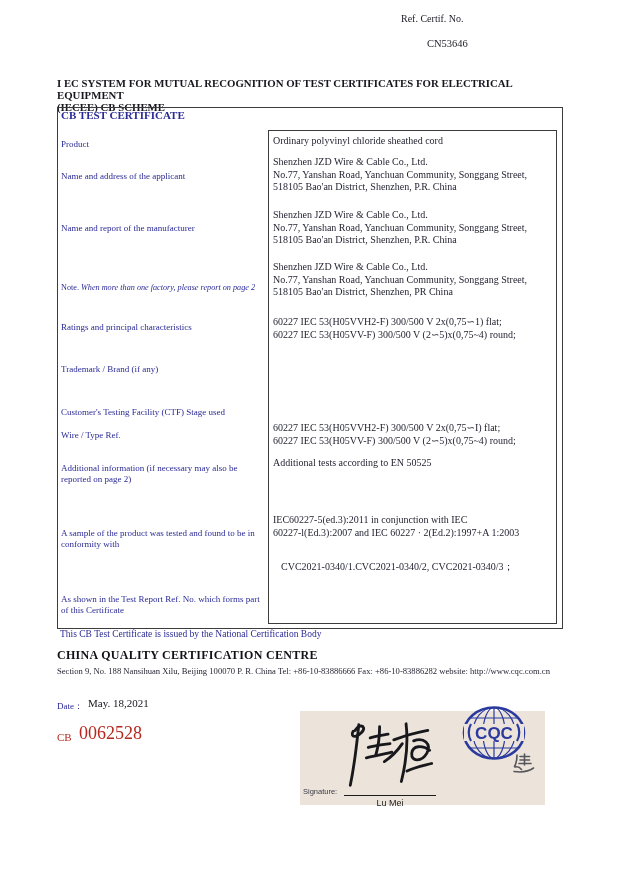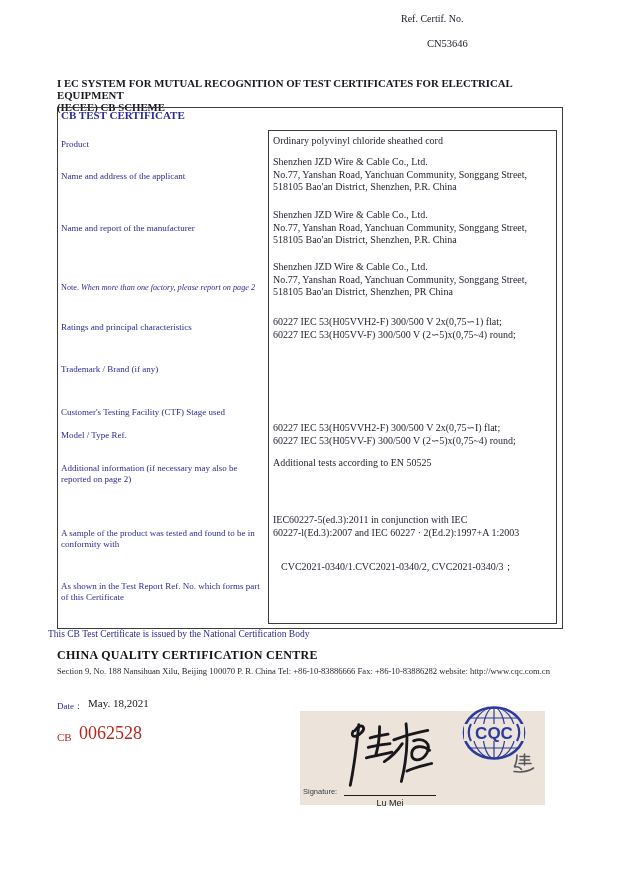--- a/index.html
+++ b/index.html
@@ -14,21 +14,21 @@
           color:#16161f;white-space:pre-line;}
   
   .outer-box{left:57px;top:107px;width:504px;height:520px;border:1px solid #3c3c3c;}
   .inner-box{left:268px;top:130px;width:287px;height:492px;border:1px solid #3c3c3c;}
   .cb-title{left:61px;top:109px;font-size:11px;font-weight:bold;color:#2a2a96;}
   .lbl{left:61px;width:206px;font-size:9px;line-height:11px;color:#2a2a96;}
   .note{font-size:8.2px;color:#2a2a96;}
   .note i{font-style:italic;}
   .val{left:273px;width:276px;font-size:10px;line-height:12.5px;color:#1f1f2e;white-space:pre-line;}
   
-  .issued{left:48px;top:629px;font-size:9.5px;color:#2a2a96;}
+  .issued{left:60px;top:629px;font-size:9.5px;color:#2a2a96;}
   .org-name{left:57px;top:648px;font-size:12px;font-weight:bold;letter-spacing:0.3px;color:#111118;}
   .org-addr{left:57px;top:666px;width:510px;font-size:8.6px;color:#1f1f2e;}
   .date-label{left:57px;top:700px;font-size:9px;color:#2a2a96;}
   .date-value{left:88px;top:697px;font-size:11px;color:#15151f;}
   .cb-small{left:57px;top:731px;font-size:11px;color:#b5281e;}
   .cb-num{left:79px;top:723px;font-size:18px;color:#b5281e;}
   
   .sig-box{left:300px;top:711px;width:245px;height:94px;background:#ece4da;}
   .sig-svg{left:338px;top:716px;width:104px;height:78px;}
   .sig-label{left:303px;top:787px;font-size:7.5px;color:#3a3a46;font-family:"Liberation Sans",sans-serif;}
@@ -56,24 +56,24 @@
 
   <div class="abs lbl" style="top:139px;">Product</div>
   <div class="abs lbl" style="top:171px;">Name and address of the applicant</div>
   <div class="abs lbl" style="top:223px;">Name and report of the manufacturer</div>
   <div class="abs note" style="left:61px;top:283px;width:210px;">
     <span>Note. </span><i>When more than one factory, please report on page 2</i>
   </div>
   <div class="abs lbl" style="top:322px;">Ratings and principal characteristics</div>
   <div class="abs lbl" style="top:364px;">Trademark / Brand (if any)</div>
   <div class="abs lbl" style="top:407px;">Customer's Testing Facility (CTF) Stage used</div>
-  <div class="abs lbl" style="top:430px;">Model / Type Ref.</div>
+  <div class="abs lbl" style="top:430px;">Wire / Type Ref.</div>
   <div class="abs lbl" style="top:463px;">Additional information (if necessary may also be reported on page 2)</div>
   <div class="abs lbl" style="top:528px;">A sample of the product was tested and found to be in conformity with</div>
-  <div class="abs lbl" style="top:581px;">As shown in the Test Report Ref. No. which forms part of this Certificate</div>
+  <div class="abs lbl" style="top:594px;">As shown in the Test Report Ref. No. which forms part of this Certificate</div>
 
   <div class="abs val" style="top:135px;">Ordinary polyvinyl chloride sheathed cord</div>
   <div class="abs val" style="top:156px;">Shenzhen JZD Wire &amp; Cable Co., Ltd.
 No.77, Yanshan Road, Yanchuan Community, Songgang Street,
 518105 Bao'an District, Shenzhen, P.R. China</div>
   <div class="abs val" style="top:209px;">Shenzhen JZD Wire &amp; Cable Co., Ltd.
 No.77, Yanshan Road, Yanchuan Community, Songgang Street,
 518105 Bao'an District, Shenzhen, P.R. China</div>
   <div class="abs val" style="top:261px;">Shenzhen JZD Wire &amp; Cable Co., Ltd.
 No.77, Yanshan Road, Yanchuan Community, Songgang Street,

